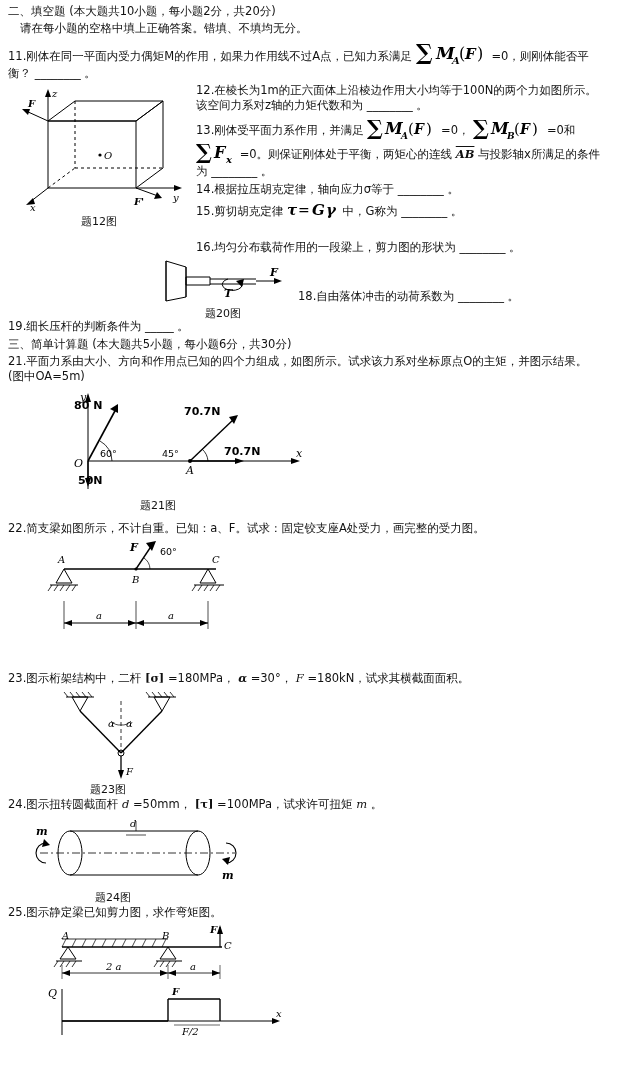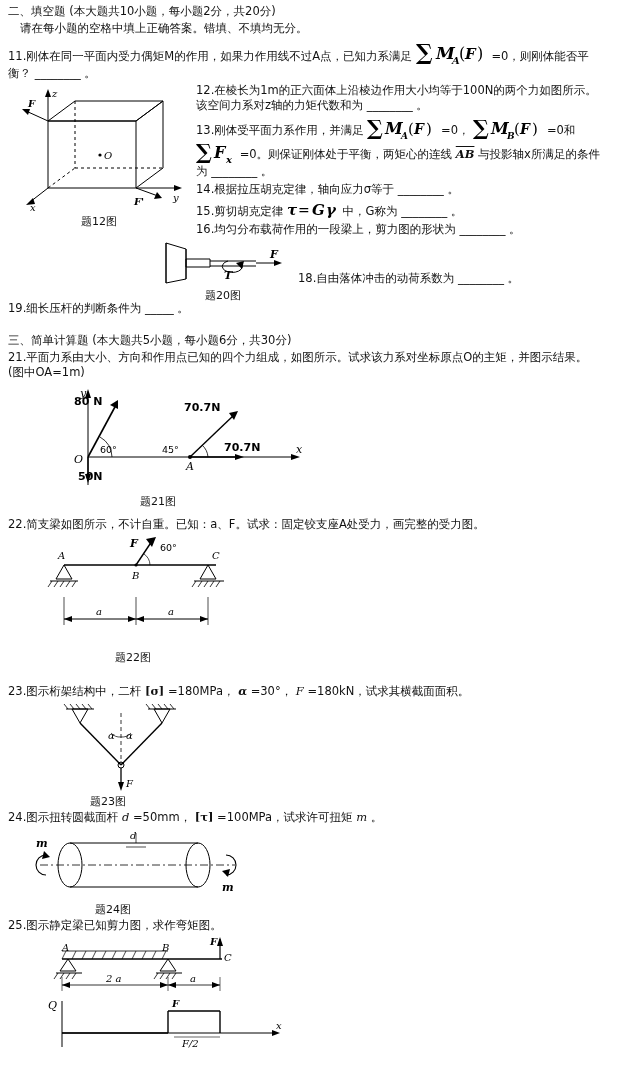--- a/index.html
+++ b/index.html
@@ -141,21 +141,21 @@
             <text x="0" y="15" font-size="15" font-style="italic" font-weight="bold" font-family="DejaVu Serif, serif">τ</text>
             <text x="11" y="15" font-size="14" font-family="DejaVu Serif, serif">=</text>
             <text x="25" y="15" font-size="15" font-style="italic" font-weight="bold" font-family="DejaVu Serif, serif">G</text>
             <text x="39" y="15" font-size="15" font-style="italic" font-weight="bold" font-family="DejaVu Serif, serif">γ</text>
           </svg>
         </span>
         <span>中，G称为</span>
         <span>________</span>
         <span>。</span>
       </div>
-      <div class="line" style="margin-top:2px;">
+      <div class="line" style="margin-top:20px;">
         <span>16.均匀分布载荷作用的一段梁上，剪力图的形状为</span>
         <span>________</span>
         <span>。</span>
       </div>
     </div>
   </div>
 
   <div class="clearfix" style="position:relative;height:62px;margin-top:0px;">
     <div style="position:absolute;left:150px;top:0;">
       <svg width="130" height="48" viewBox="0 0 130 48">
@@ -184,22 +184,22 @@
       <span>。</span>
     </div>
   </div>
 
   <div class="line">
     <span>19.细长压杆的判断条件为</span>
     <span>_____</span>
     <span>。</span>
   </div>
 
-  <div class="line" style="margin-top:16px;">三、简单计算题 (本大题共5小题，每小题6分，共30分)</div>
-  <div class="line">21.平面力系由大小、方向和作用点已知的四个力组成，如图所示。试求该力系对坐标原点O的主矩，并图示结果。(图中OA=1m)</div>
+  <div class="line" style="margin-top:2px;">三、简单计算题 (本大题共5小题，每小题6分，共30分)</div>
+  <div class="line">21.平面力系由大小、方向和作用点已知的四个力组成，如图所示。试求该力系对坐标原点O的主矩，并图示结果。(图中OA=5m)</div>
 
   <div style="margin-top:4px;">
     <svg width="400" height="108" viewBox="0 0 400 108" style="margin-left:30px;">
 
       <line x1="50" y1="100" x2="50" y2="10" stroke="#000"></line>
       <polygon points="50,4 47,13 53,13" fill="#000"></polygon>
       <text x="42" y="12" font-size="11" font-style="italic" font-family="DejaVu Serif, serif">y</text>
 
       <line x1="50" y1="72" x2="255" y2="72" stroke="#000"></line>
       <polygon points="262,72 253,69 253,75" fill="#000"></polygon>
@@ -278,21 +278,20 @@
       <line x1="28" y1="60" x2="28" y2="88" stroke="#000" stroke-width="0.7"></line>
       <line x1="100" y1="60" x2="100" y2="88" stroke="#000" stroke-width="0.7"></line>
       <line x1="172" y1="60" x2="172" y2="88" stroke="#000" stroke-width="0.7"></line>
       <polygon points="28,82 36,79 36,85" fill="#000"></polygon>
       <polygon points="100,82 92,79 92,85" fill="#000"></polygon>
       <polygon points="100,82 108,79 108,85" fill="#000"></polygon>
       <polygon points="172,82 164,79 164,85" fill="#000"></polygon>
       <text x="60" y="78" font-size="10" font-style="italic" font-family="DejaVu Serif, serif">a</text>
       <text x="132" y="78" font-size="10" font-style="italic" font-family="DejaVu Serif, serif">a</text>
     </svg>
-    <div class="fig-cap" style="width:250px;text-align:center;">题22图</div>
   </div>
 
   <div class="line" style="margin-top:18px;">
     <span>23.图示桁架结构中，二杆</span>
     <span style="font-weight:bold;font-family:'DejaVu Serif',serif;">[σ]</span>
     <span>=180MPa，</span>
     <span style="font-weight:bold;font-style:italic;font-family:'DejaVu Serif',serif;">α</span>
     <span>=30°，</span>
     <span style="font-style:italic;font-family:'DejaVu Serif',serif;">F</span>
     <span>=180kN，试求其横截面面积。</span>

